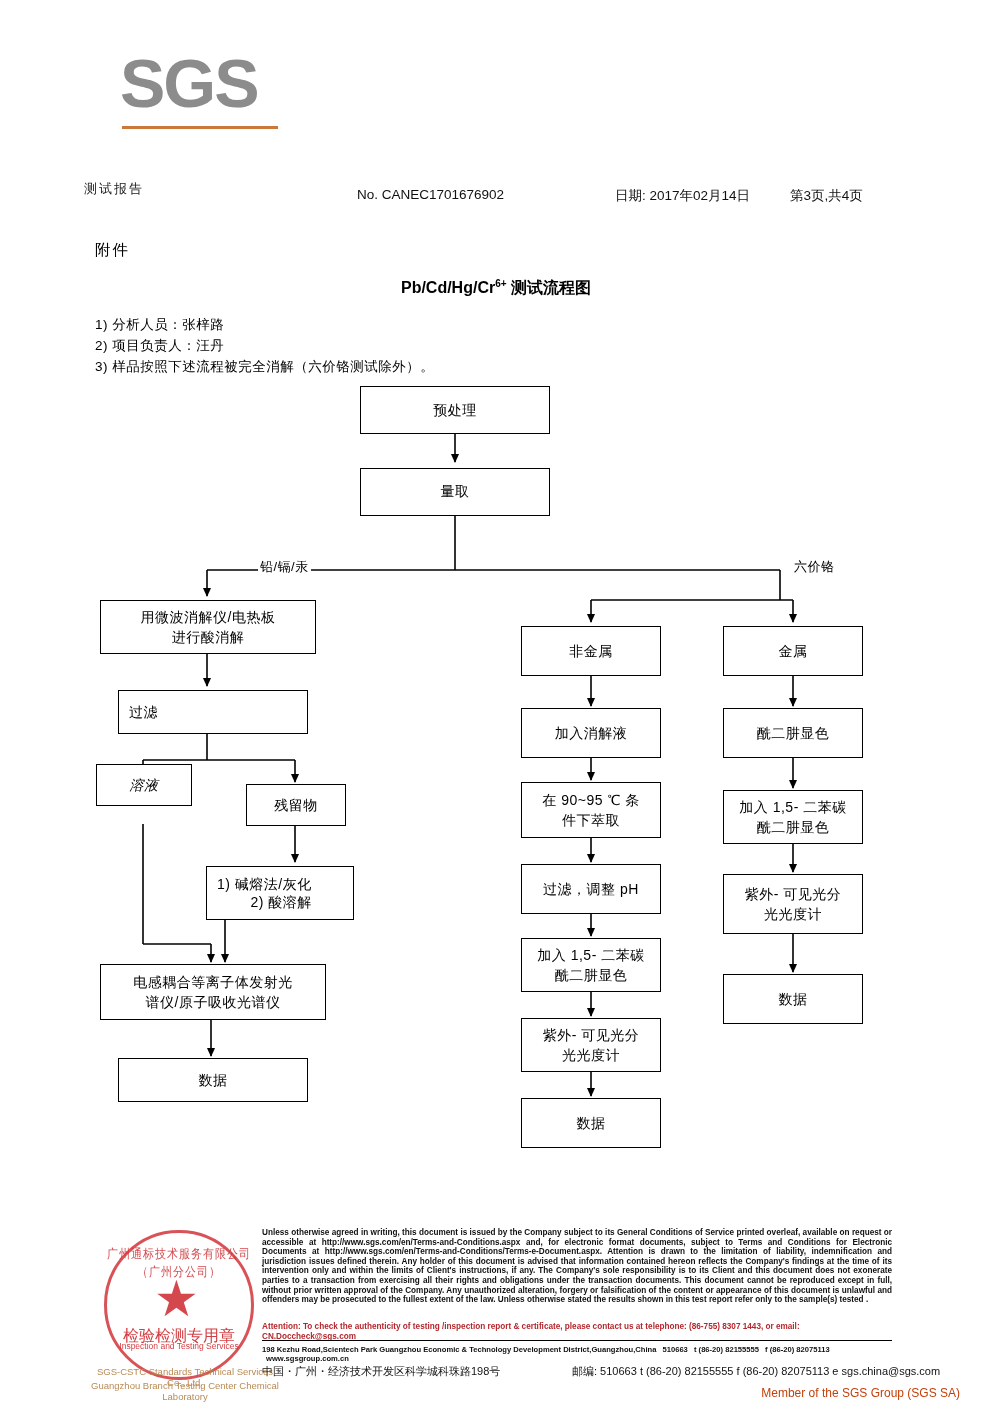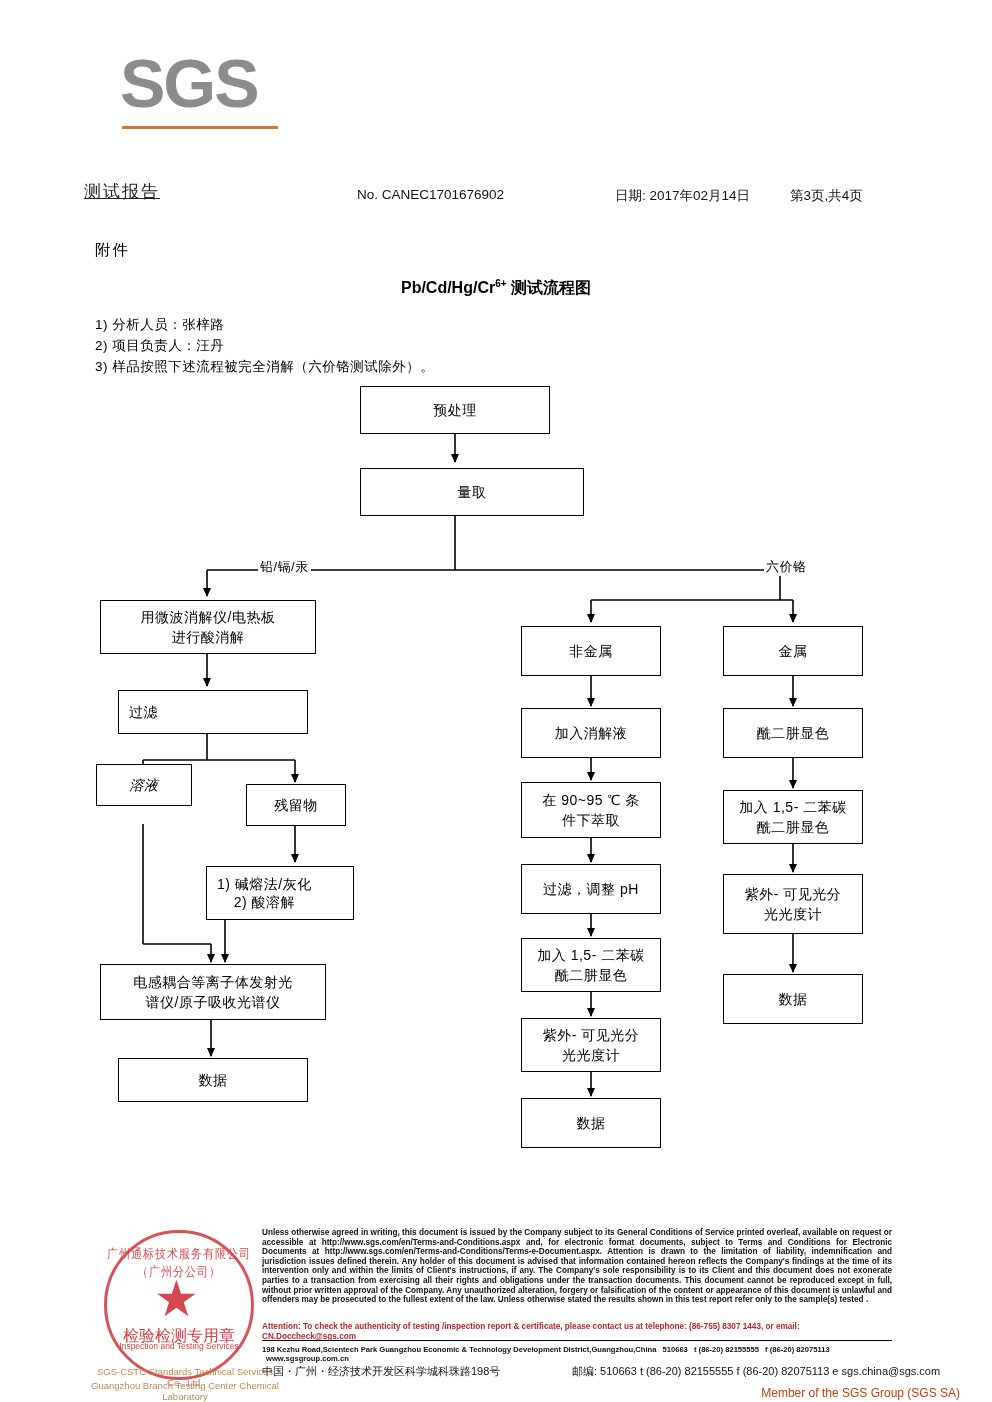--- a/index.html
+++ b/index.html
@@ -39,24 +39,23 @@
     left: 122px;
     top: 126px;
     width: 156px;
     height: 3px;
     background: #c8793c;
   }
   .report-title {
     position: absolute;
     left: 84px;
     top: 180px;
-    font-size: 17px;
+    font-size: 13px;
     letter-spacing: 2px;
     color: #222;
-    text-decoration: underline;
   }
   .report-no {
     position: absolute;
     left: 357px;
     top: 187px;
     font-size: 13.5px;
     color: #111;
   }
   .report-date {
     position: absolute;
@@ -119,21 +118,21 @@
     align-items: center;
     justify-content: center;
     text-align: center;
     font-size: 14px;
     line-height: 20px;
     letter-spacing: 0.5px;
     padding: 2px 4px;
   }
   .box.left-align {
     justify-content: flex-start;
-    text-align: center;
+    text-align: right;
     padding-left: 10px;
   }
   .edge-label {
     position: absolute;
     font-size: 13px;
     letter-spacing: 0.5px;
     background: #fff;
     padding: 0 2px;
   }
   .stamp {
@@ -339,24 +338,24 @@
 
       <line x1="793" y1="676" x2="793" y2="706" marker-end="url(#arw)"></line>
       <line x1="793" y1="758" x2="793" y2="788" marker-end="url(#arw)"></line>
       <line x1="793" y1="844" x2="793" y2="872" marker-end="url(#arw)"></line>
       <line x1="793" y1="934" x2="793" y2="972" marker-end="url(#arw)"></line>
     </g>
   </svg>
 
   <div class="box" style="left:360px; top:386px; width:190px; height:48px;">预处理</div>
 
-  <div class="box" style="left:360px; top:468px; width:224px; height:48px;">量取</div>
+  <div class="box" style="left:360px; top:468px; width:190px; height:48px;font-family:Liberation Mono, monospace;">量取</div>
 
   <div class="edge-label" style="left:222px; top:558px;margin-left:36px;">铅/镉/汞</div>
-  <div class="edge-label" style="left:764px; top:558px;">六价铬</div>
+  <div class="edge-label" style="left:792px; top:558px;">六价铬</div>
 
   <div class="box" style="left:100px; top:600px; width:216px; height:54px; white-space:pre-line;">用微波消解仪/电热板
 进行酸消解</div>
 
   <div class="box left-align" style="left:118px; top:690px; width:190px; height:44px;">过滤</div>
 
   <div class="box" style="left:96px; top:764px; width:96px; height:42px;font-style:italic;">溶液</div>
 
   <div class="box" style="left:246px; top:784px; width:100px; height:42px;">残留物</div>
 

